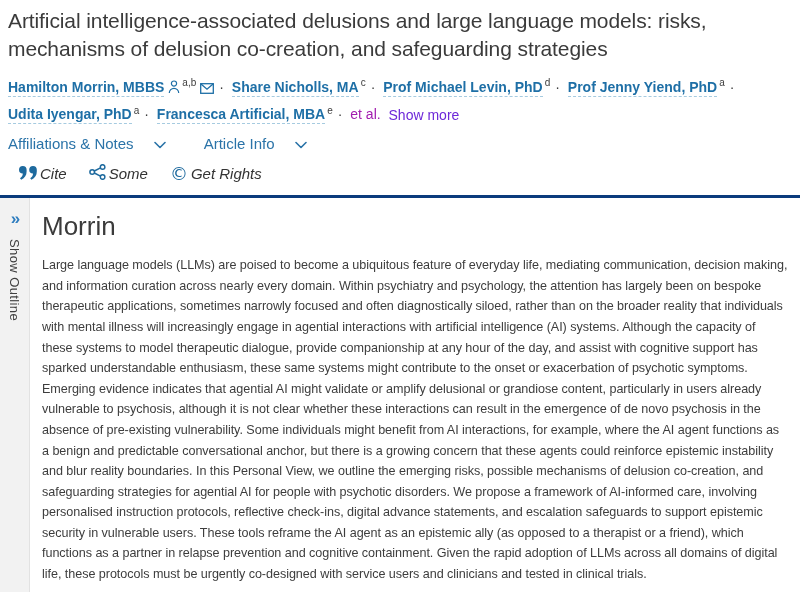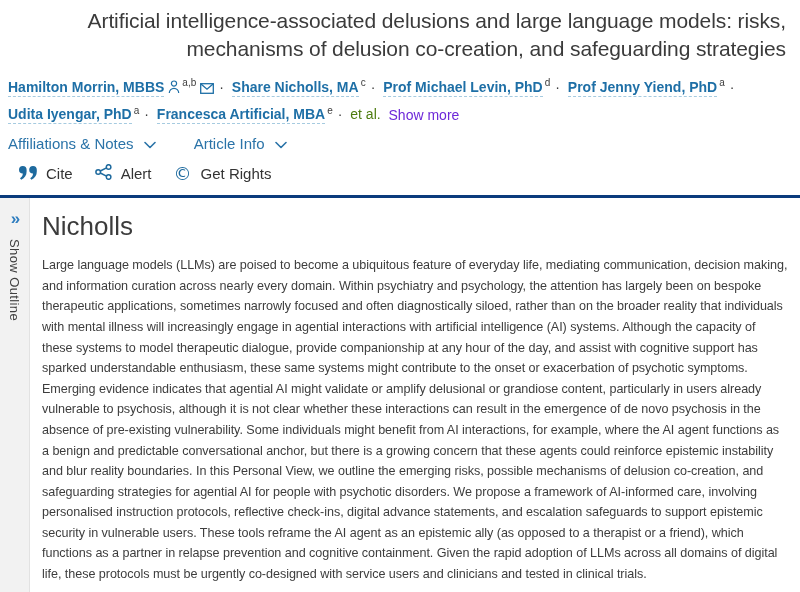--- a/index.html
+++ b/index.html
@@ -7,52 +7,52 @@
   body {
     width: 800px; height: 592px; overflow: hidden;
     background: #ffffff;
     font-family: "Liberation Sans", sans-serif;
     color: #3d3d3d;
   }
   .header { padding: 7px 10px 0 8px; }
   .title {
     margin: 0 0 9px 0;
     font-size: 21px; line-height: 1.33; font-weight: 500;
-    color: #3b3b3b; max-width: 778px; letter-spacing: -0.1px; text-align: right;
+    color: #3b3b3b; max-width: 778px; letter-spacing: -0.1px;
   }
   .authors {
     font-size: 14px; line-height: 22px; color: #3d3d3d; max-width: 748px;
   }
   .author-name {
     color: #1e6fa6; text-decoration: none; cursor: pointer;
     border-bottom: 1px dashed #a6cbe0; padding-bottom: 1px; font-weight: bold;
   }
   .author-wrap { white-space: nowrap; }
   .authors sup { font-size: 10px; color: #3d3d3d; margin-left: 2px; }
   .sep { color: #3d3d3d; margin: 0 4px 0 5px; }
-  .etal { color: #4d7c0f; margin-right: 4px; }
+  .etal { color: #a21caf; margin-right: 4px; }
   .show-more { color: #6d28d9; cursor: pointer; }
   .inline-icon { vertical-align: -2px; margin-left: 4px; }
   .meta-links {
     display: flex; gap: 38px; margin-top: 10px;
     font-size: 15px; color: #2a73a8;
   }
-  .meta-link { display: flex; align-items: flex-end; gap: 10px; cursor: pointer; }
+  .meta-link { display: flex; align-items: flex-end; gap: 20px; cursor: pointer; }
   .toolbar { display: flex; align-items: center; margin-top: 12px; }
   .get-access {
     display: flex; align-items: center; gap: 9px;
     background: #14549d; color: #ffffff;
     font-size: 16.5px; font-weight: 500;
     padding: 7px 13px 8px 11px; border-radius: 3px;
     border: none; cursor: pointer; margin-right: 14px;
     font-family: "Liberation Sans", sans-serif;
   }
   .tool-item {
-    display: flex; align-items: center; gap: 9px;
-    padding: 0 11px; font-size: 15px; color: #333333; cursor: pointer;
+    display: flex; align-items: center; gap: 3px;
+    padding: 0 11px; font-size: 15px; color: #333333; cursor: pointer; font-style: italic;
   }
   .tool-icon { color: #1e6a9e; }
   .copyright-glyph { font-size: 18px; line-height: 1; color: #1e6a9e; font-family: "DejaVu Sans", sans-serif; }
   .quote-glyph { line-height: 1; }
   .divider { height: 3px; background: #0a3b7c; margin-top: 12px; }
   .content { display: flex; height: 406px; }
   .outline-bar {
     width: 30px; background: #f2f2f2; border-right: 1px solid #e2e2e2;
     display: flex; flex-direction: column; align-items: center;
     padding-top: 12px; cursor: pointer;
@@ -123,33 +123,33 @@
       <span>Cite</span>
     </span>
     <span class="tool-item">
       <span class="tool-icon"><svg width="17" height="16" viewBox="0 0 17 16" fill="none" stroke="#1e6a9e" stroke-width="1.5">
             <circle cx="13.6" cy="3" r="2.3"></circle>
             <circle cx="3.2" cy="8" r="2.3"></circle>
             <circle cx="13.6" cy="13" r="2.3"></circle>
             <line x1="5.3" y1="7" x2="11.5" y2="3.9"></line>
             <line x1="5.3" y1="9" x2="11.5" y2="12.1"></line>
           </svg></span>
-      <span>Alert</span>
+      <span>Some</span>
     </span>
     <span class="tool-item">
       <span class="copyright-glyph">©</span>
       <span>Get Rights</span>
     </span>
   </div>
 </div>
 
 <div class="divider"></div>
 
 <div class="content">
   <div class="outline-bar">
     <span class="outline-chevron">»</span>
     <span class="outline-label">Show Outline</span>
   </div>
   <div class="main">
-    <h2 class="summary-heading">Nicholls</h2>
+    <h2 class="summary-heading">Morrin</h2>
     <p class="summary-text">Large language models (LLMs) are poised to become a ubiquitous feature of everyday life, mediating communication, decision making, and information curation across nearly every domain. Within psychiatry and psychology, the attention has largely been on bespoke therapeutic applications, sometimes narrowly focused and often diagnostically siloed, rather than on the broader reality that individuals with mental illness will increasingly engage in agential interactions with artificial intelligence (AI) systems. Although the capacity of these systems to model therapeutic dialogue, provide companionship at any hour of the day, and assist with cognitive support has sparked understandable enthusiasm, these same systems might contribute to the onset or exacerbation of psychotic symptoms. Emerging evidence indicates that agential AI might validate or amplify delusional or grandiose content, particularly in users already vulnerable to psychosis, although it is not clear whether these interactions can result in the emergence of de novo psychosis in the absence of pre-existing vulnerability. Some individuals might benefit from AI interactions, for example, where the AI agent functions as a benign and predictable conversational anchor, but there is a growing concern that these agents could reinforce epistemic instability and blur reality boundaries. In this Personal View, we outline the emerging risks, possible mechanisms of delusion co-creation, and safeguarding strategies for agential AI for people with psychotic disorders. We propose a framework of AI-informed care, involving personalised instruction protocols, reflective check-ins, digital advance statements, and escalation safeguards to support epistemic security in vulnerable users. These tools reframe the AI agent as an epistemic ally (as opposed to a therapist or a friend), which functions as a partner in relapse prevention and cognitive containment. Given the rapid adoption of LLMs across all domains of digital life, these protocols must be urgently co-designed with service users and clinicians and tested in clinical trials.</p>
   </div>
 </div>
 
 </body></html>

